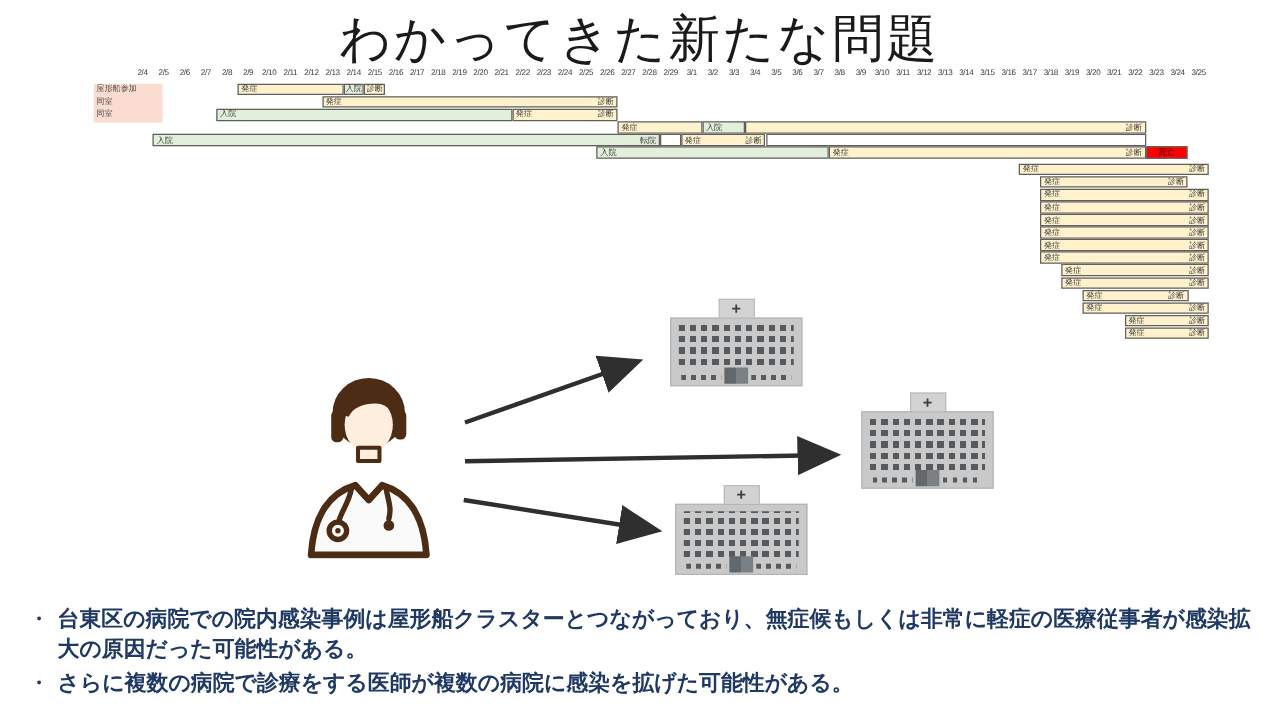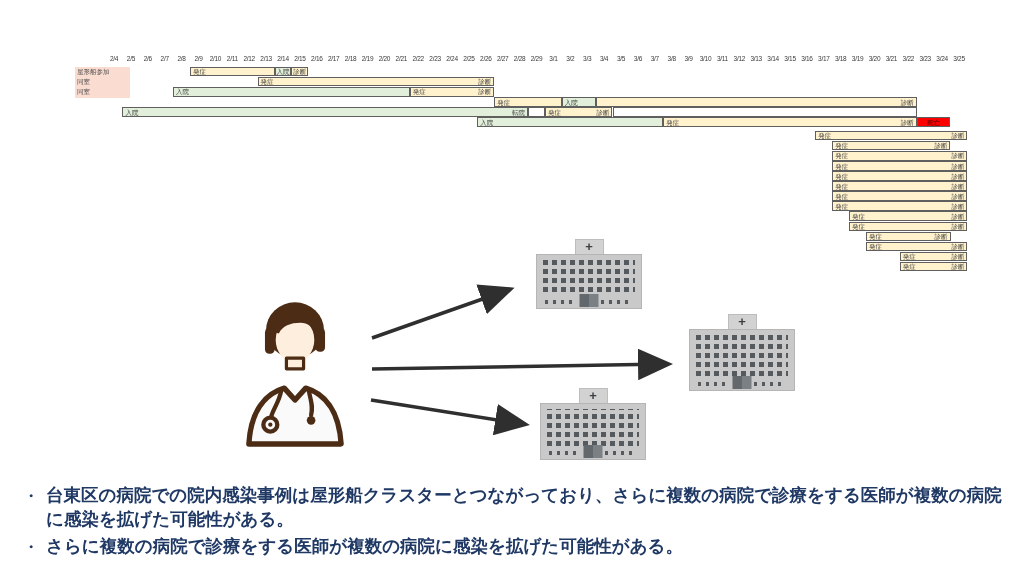--- a/index.html
+++ b/index.html
@@ -58,20 +58,21 @@
            font-size:17.5px;font-weight:bold;line-height:1.36;}
   .bullet{display:flex;margin-bottom:3px;}
   .bdot{width:30px;flex:0 0 30px;text-align:center;font-size:15px;padding-top:2px;}
   .btext{flex:1;}
 </style>
 </head>
 <body>
 
 <div class="slide">
 
+  <div class="title">わかってきた新たな問題</div>
 
   <div class="gantt">
     <div class="glabel-block"></div>
   <div class="gdate" style="left: 28px;">2/4</div>
       <div class="gdate" style="left: 44.9px;">2/5</div>
       <div class="gdate" style="left: 61.8px;">2/6</div>
       <div class="gdate" style="left: 78.7px;">2/7</div>
       <div class="gdate" style="left: 95.6px;">2/8</div>
       <div class="gdate" style="left: 112.5px;">2/9</div>
       <div class="gdate" style="left: 129.4px;">2/10</div>
@@ -279,21 +280,21 @@
       <div class="hosp-windows"></div>
       <div class="hosp-vent vl"></div>
       <div class="hosp-vent vr"></div>
       <div class="hosp-door"></div>
     </div>
   </div>
 
   <div class="bullets">
     <div class="bullet">
       <div class="bdot">・</div>
-      <div class="btext">台東区の病院での院内感染事例は屋形船クラスターとつながっており、さらに複数の病院で診療をする医師が複数の病院に感染を拡げた可能性がある。</div>
+      <div class="btext">台東区の病院での院内感染事例は屋形船クラスターとつながっており、無症候もしくは非常に軽症の医療従事者が感染拡大の原因だった可能性がある。</div>
     </div>
     <div class="bullet">
       <div class="bdot">・</div>
       <div class="btext">さらに複数の病院で診療をする医師が複数の病院に感染を拡げた可能性がある。</div>
     </div>
   </div>
 
 </div>
 
 </body></html>

